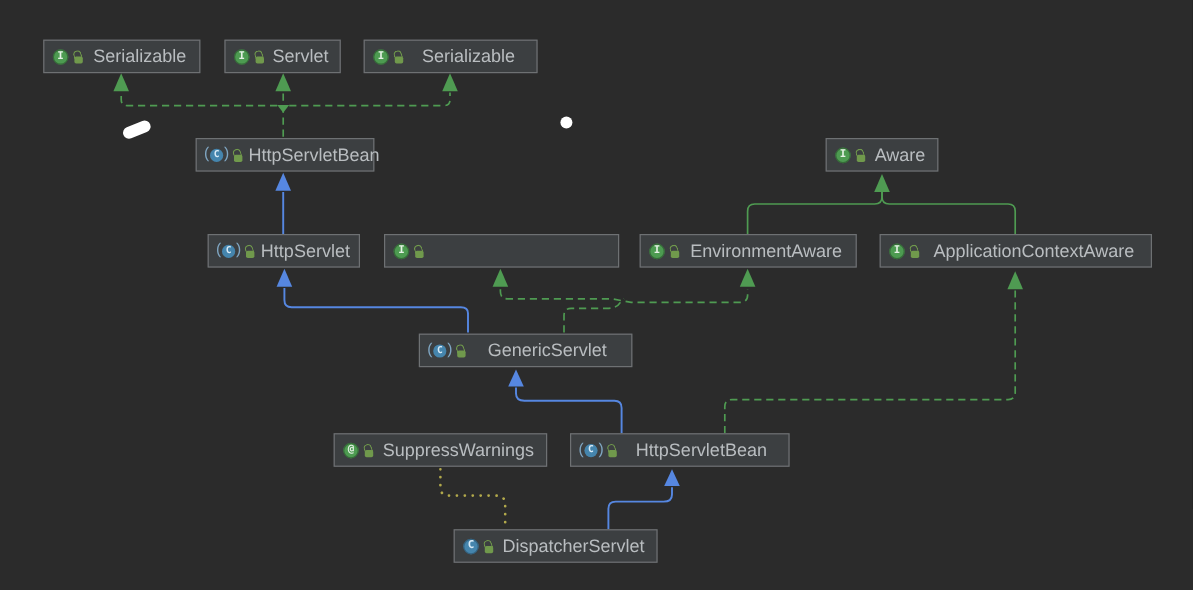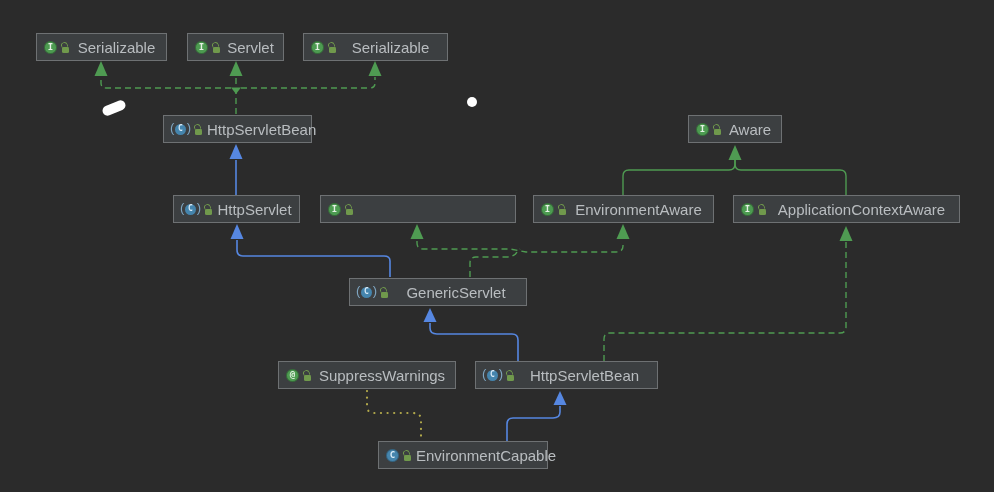--- a/index.html
+++ b/index.html
@@ -178,18 +178,18 @@
   </div>
   <div class="node" style="left:475px;top:361px;width:183px">
     <span class="badge abstract">C</span>
     <span class="lock"></span>
     <span class="lbl">HttpServletBean</span>
   </div>
 
   <div class="node" style="left:378px;top:441px;width:170px">
     <span class="badge class">C</span>
     <span class="lock"></span>
-    <span class="lbl">EnvironmentCapable</span>
+    <span class="lbl">DispatcherServlet</span>
   </div>
 
   <div class="artifact smudge"></div>
   <div class="artifact dot"></div>
 </div>
 
 </body></html>

